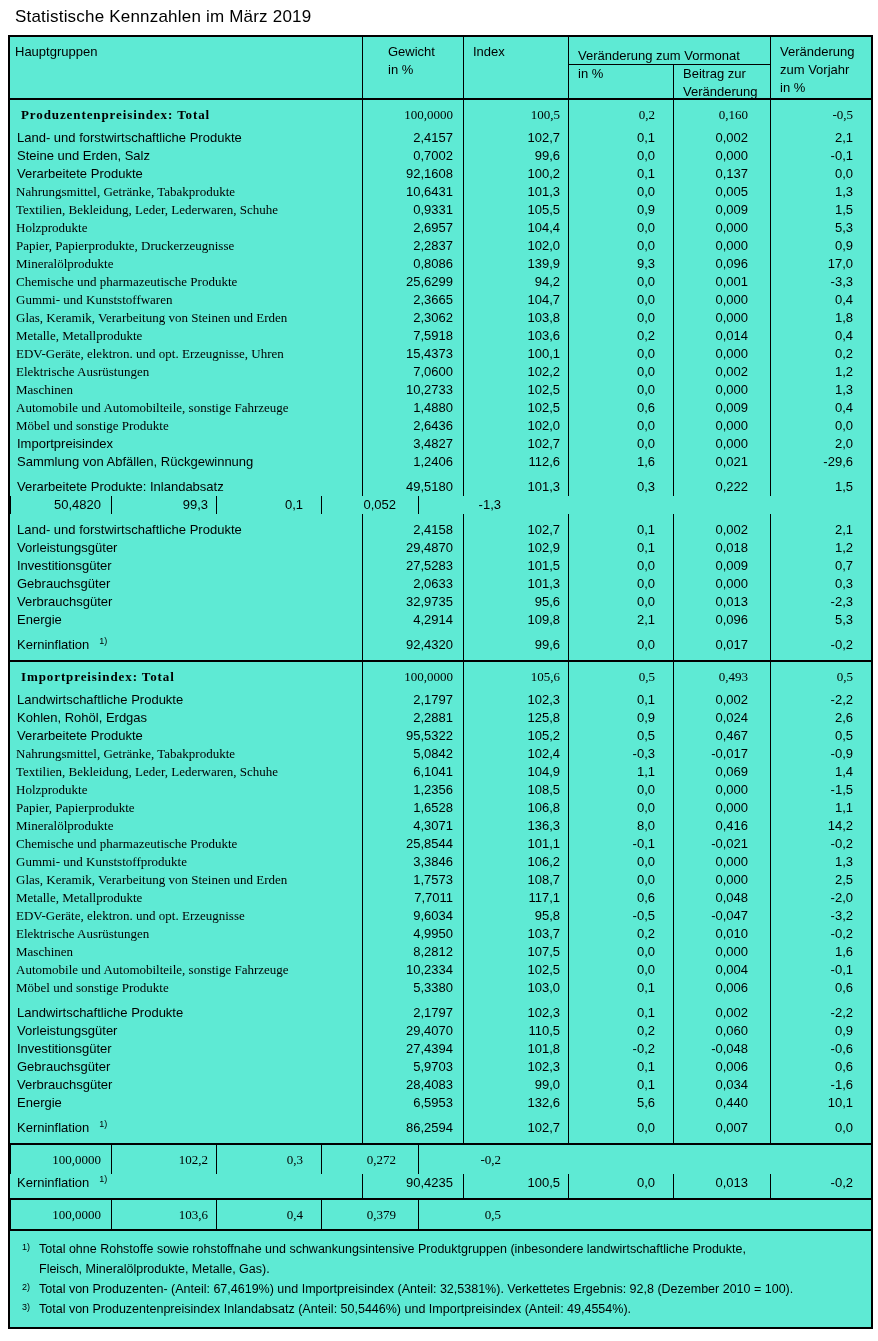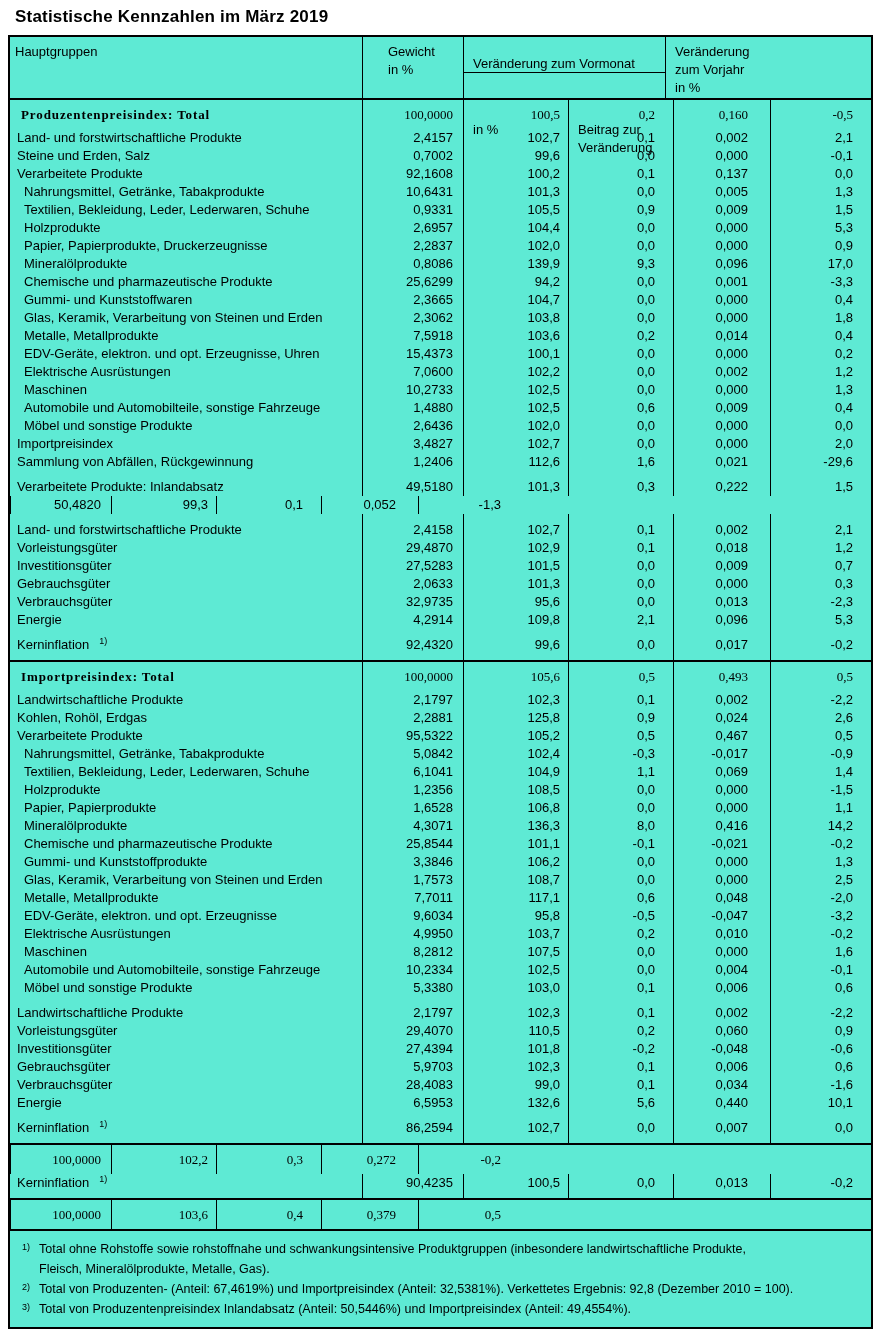--- a/index.html
+++ b/index.html
@@ -2,47 +2,47 @@
 <html><head>
 <meta charset="utf-8">
 <style>
   * { box-sizing: border-box; margin: 0; padding: 0; }
   html, body { background: #ffffff; }
   body {
     width: 878px; height: 1341px; overflow: hidden;
     font-family: "Liberation Sans", sans-serif; color: #000;
   }
   .title {
-    font-size: 17px; font-weight: bold; letter-spacing: 0.2px;
+    font-size: 17px; font-weight: normal; letter-spacing: 0.2px;
     margin: 7px 8px 0 15px; line-height: 20px;
   }
   .frame { margin: 8px 0 0 8px; width: 865px; border: 2px solid #000; background: #5eead4; }
 
   
   .header { display: flex; height: 63px; border-bottom: 2px solid #000; font-size: 13px; }
   .hcell { line-height: 18px; padding-top: 6px; flex-shrink: 0; }
   .h1 { width: 352px; padding-left: 5px; }
   .h2 { width: 101px; border-left: 1px solid #000; padding-left: 25px; }
   .h3 { width: 105px; border-left: 1px solid #000; padding-left: 9px; }
-  .hgroup { width: 202px; border-left: 1px solid #000; padding-top: 12px; display: flex; flex-direction: column; gap: 48px; }
+  .hgroup { width: 202px; border-left: 1px solid #000; padding-top: 4px; display: flex; flex-direction: column; }
   .hgroup-top { height: 24px; padding: 6px 0 0 9px; border-bottom: 1px solid #000; line-height: 18px; }
   .hgroup-bottom { flex: 1; display: flex; }
   .hsub { line-height: 18px; flex-shrink: 0; }
   .hsub1 { width: 104px; padding-left: 9px; }
   .hsub2 { width: 97px; border-left: 1px solid #000; padding-left: 9px; }
   .h6 { width: 101px; border-left: 1px solid #000; padding-left: 9px; }
 
   
   .tbody { font-size: 13px; }
   .section { border-top: 2px solid #000; }
   .section:first-child { border-top: none; }
   .row { display: flex; }
   .cell { line-height: 18px; flex-shrink: 0; }
   .c1 { width: 352px; padding-left: 7px; }
-  .c1.indent { padding-left: 14px; }
+  .c1.indent { padding-left: 6px; font-family: Liberation Serif, serif; }
   .num { text-align: right; border-left: 1px solid #000; }
   .c2 { width: 101px; padding-right: 10px; }
   .c3 { width: 105px; padding-right: 8px; }
   .c4 { width: 105px; padding-right: 18px; }
   .c5 { width: 97px;  padding-right: 22px; }
   .c6 { width: 101px; padding-right: 18px; }
   .row.total .cell { padding-top: 6px; padding-bottom: 5px; font-family: Liberation Serif, serif; }
   .row.total .c1 { font-weight: bold; letter-spacing: 0.9px; padding-left: 11px; }
   .row.gap .cell { padding-top: 7px; }
   .row.last .cell { padding-bottom: 6px; }
@@ -58,20 +58,21 @@
 
 <h1 class="title">Statistische Kennzahlen im März 2019</h1>
 
 <div class="frame">
   <div class="header">
     <div class="hcell h1">Hauptgruppen</div>
     <div class="hcell h2">
       <div>Gewicht</div>
       <div>in %</div>
     </div>
+    <div class="hcell h3">Index</div>
     <div class="hcell hgroup">
       <div class="hgroup-top">Veränderung zum Vormonat</div>
       <div class="hgroup-bottom">
         <div class="hsub hsub1">in %</div>
         <div class="hsub hsub2">
           <div>Beitrag zur</div>
           <div>Veränderung</div>
         </div>
       </div>
     </div>

